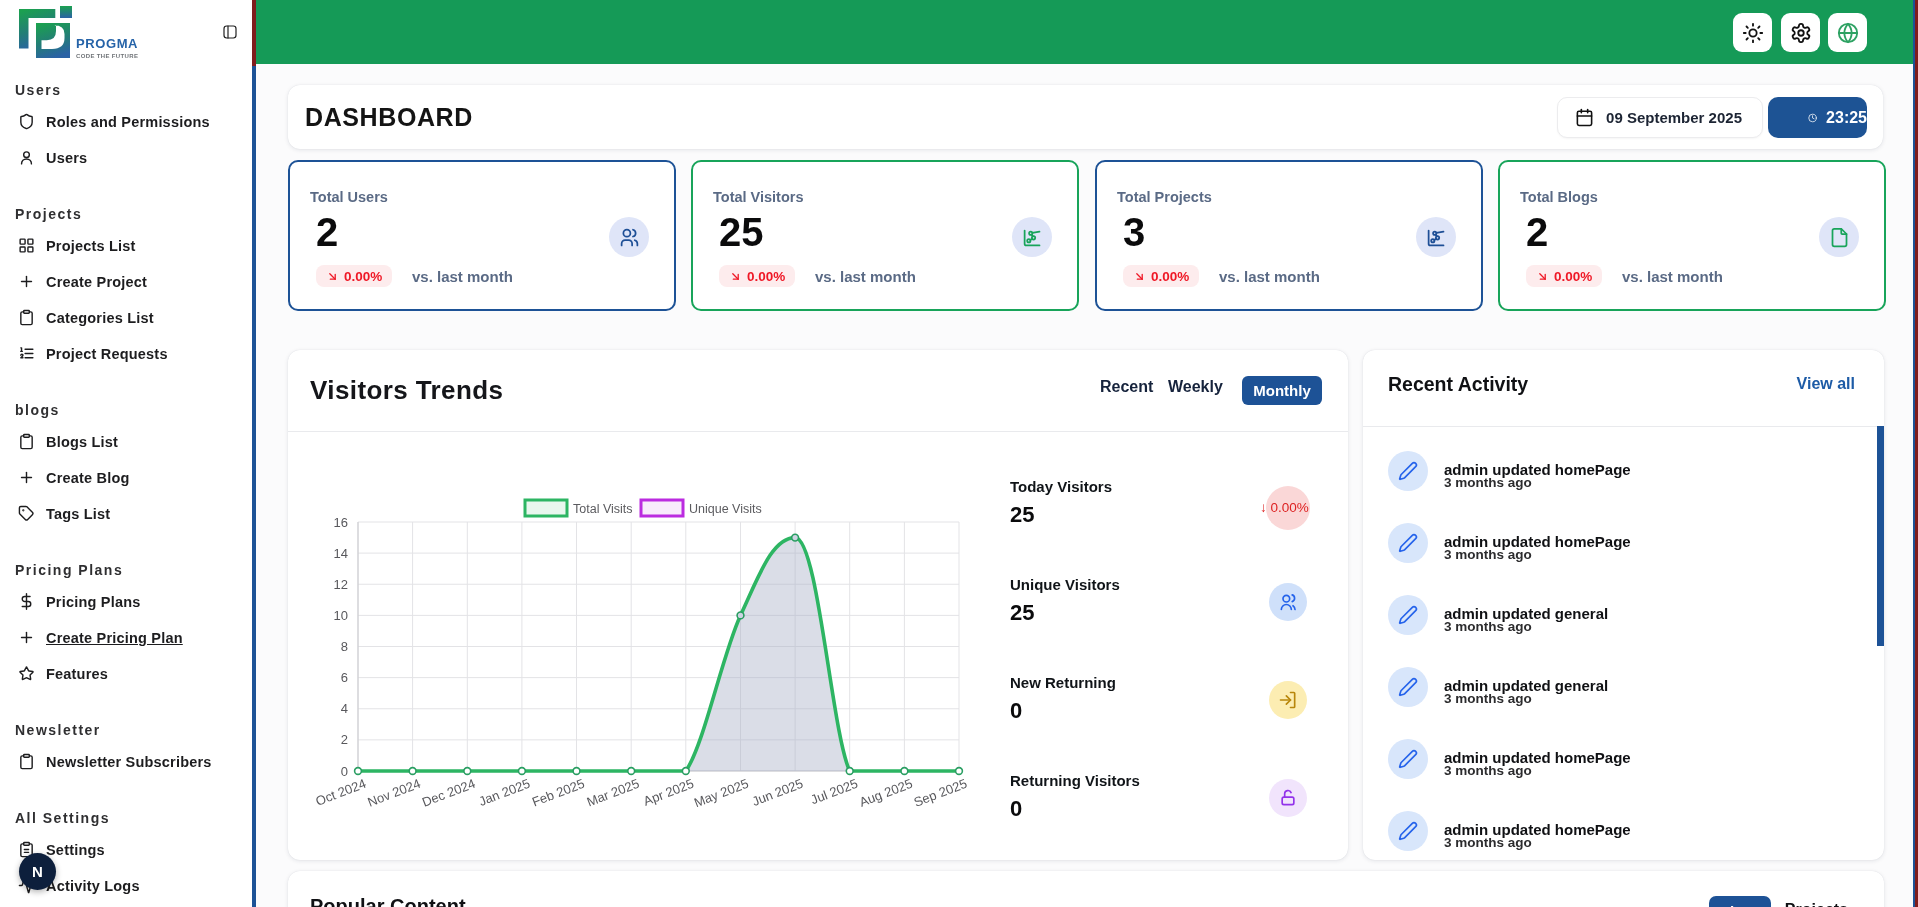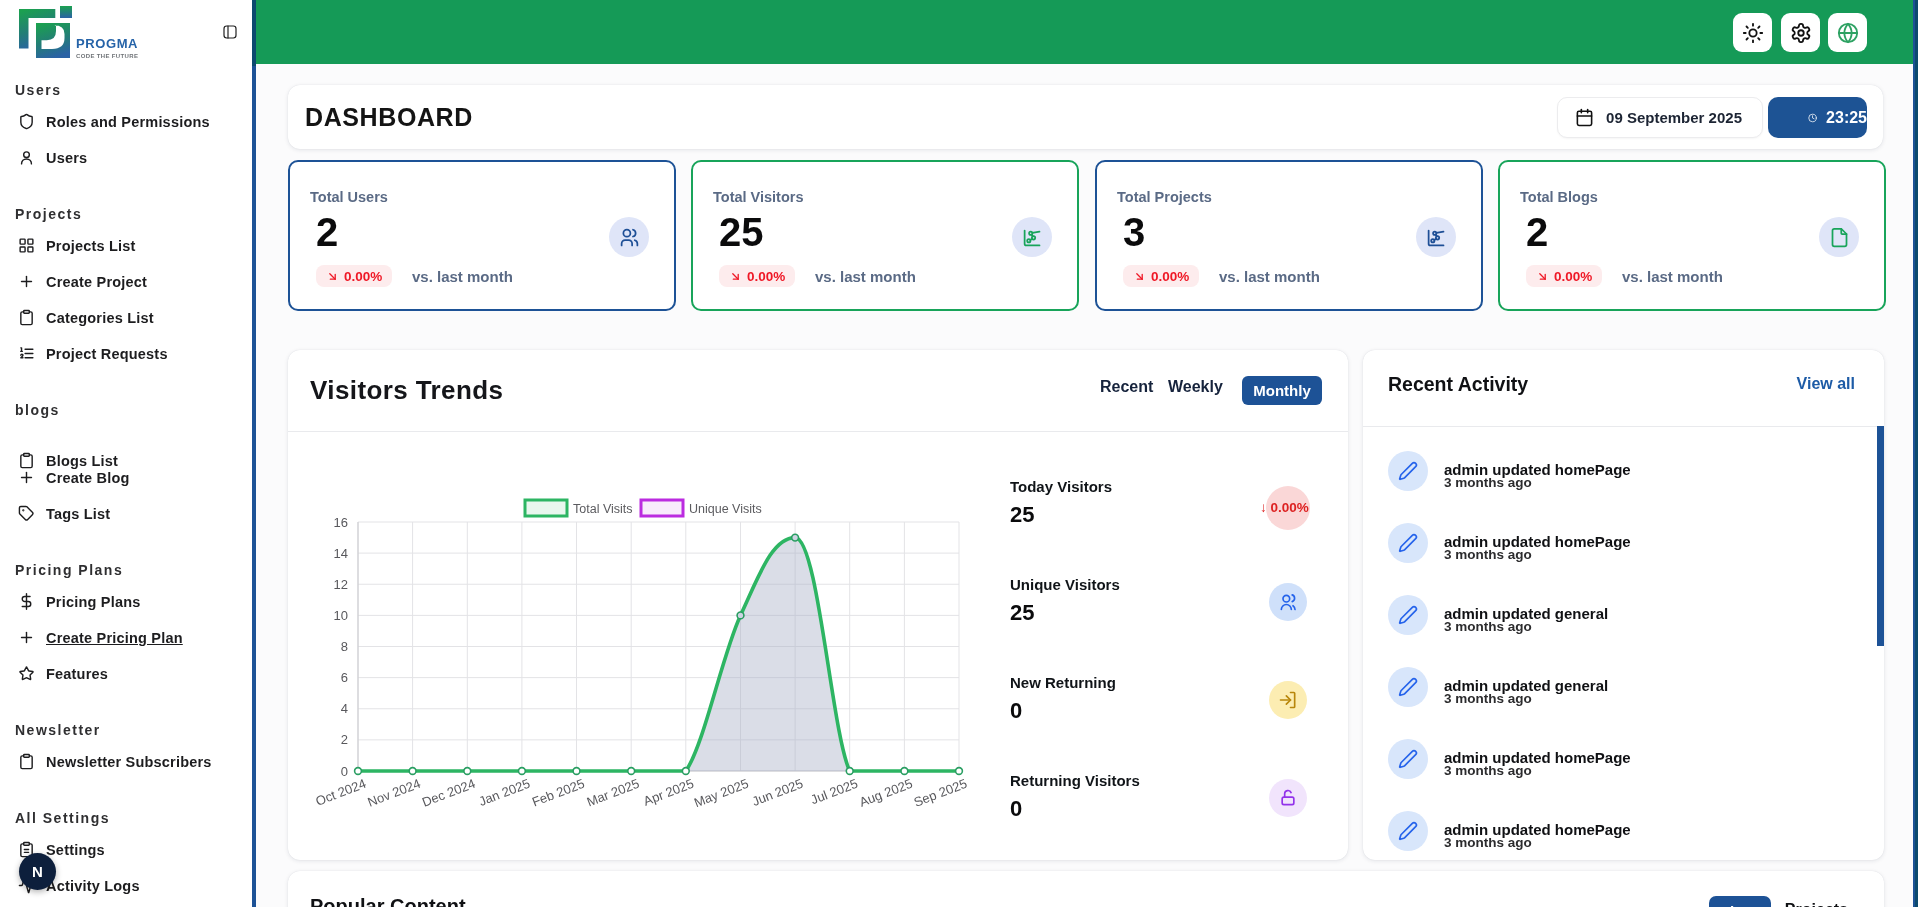--- a/index.html
+++ b/index.html
@@ -1,18 +1,18 @@
 <!DOCTYPE html>
 <html><head>
 <meta charset="utf-8">
 <style>
 * { margin:0; padding:0; box-sizing:border-box; }
 html,body { width:1918px; height:907px; overflow:hidden; font-family:"Liberation Sans", sans-serif; background:#fff; }
 .abs { position:absolute; }
-#root { position:relative; width:1918px; height:907px; background:#0c4a6e; }
+#root { position:relative; width:1918px; height:907px; background:#7f1d1d; }
 
 
 #sidebar { left:0; top:0; width:252px; height:907px; background:#fff; }
 .sb-head { font-weight:700; font-size:14px; color:#2f2f31; letter-spacing:1.5px; }
 .sb-item { position:absolute; left:18px; display:flex; align-items:center; gap:11px; font-size:14.5px; font-weight:600; color:#1d1d1f; letter-spacing:0.2px; }
 .sb-item svg { width:17px; height:17px; stroke:#1d1d1f; fill:none; stroke-width:2; stroke-linecap:round; stroke-linejoin:round; flex:0 0 auto; }
 #blueline-left { left:252px; top:66px; width:4px; height:841px; background:#1d5296; }
 #blueline-right { left:1913px; top:0; width:2px; height:907px; background:#1d5296; }
 
 
@@ -131,21 +131,21 @@
     <div class="sb-item" style="top:345px;"><svg viewBox="0 0 24 24">
           <path d="M10 6h11"></path>
           <path d="M10 12h11"></path>
           <path d="M10 18h11"></path>
           <path d="M4 4h1v5"></path>
           <path d="M4 9h2"></path>
           <path d="M4 14.5a1.5 1.5 0 1 1 3 0c0 .9-1 1.6-3 3.5h3"></path>
         </svg>Project Requests</div>
 
     <div class="abs sb-head" style="left:15px;top:402px;">blogs</div>
-    <div class="sb-item" style="top:452px;"><svg viewBox="0 0 24 24">
+    <div class="sb-item" style="top:433px;"><svg viewBox="0 0 24 24">
           <rect x="8" y="2" width="8" height="4" rx="1"></rect>
           <path d="M16 4h2a2 2 0 0 1 2 2v14a2 2 0 0 1-2 2H6a2 2 0 0 1-2-2V6a2 2 0 0 1 2-2h2"></path>
         </svg>Blogs List</div>
     <div class="sb-item" style="top:469px;"><svg viewBox="0 0 24 24">
           <path d="M5 12h14"></path>
           <path d="M12 5v14"></path>
         </svg>Create Blog</div>
     <div class="sb-item" style="top:505px;"><svg viewBox="0 0 24 24">
           <path d="M12.586 2.586A2 2 0 0 0 11.172 2H4a2 2 0 0 0-2 2v7.172a2 2 0 0 0 .586 1.414l7.71 7.71a2.41 2.41 0 0 0 3.408 0l6.58-6.58a2.41 2.41 0 0 0 0-3.408z"></path>
           <circle cx="7.5" cy="7.5" r="0.6"></circle>
@@ -373,21 +373,21 @@
       <rect x="237" y="60" width="42" height="16" fill="#e9f7ee" stroke="#2db563" stroke-width="3"></rect>
       <text x="285" y="73" font-size="12.5" fill="#5b5b5f">Total Visits</text>
       <rect x="353" y="60" width="42" height="16" fill="#f8eafc" stroke="#bb2be0" stroke-width="3"></rect>
       <text x="401" y="73" font-size="12.5" fill="#5b5b5f">Unique Visits</text>
       </svg>
       <div class="ministat" style="top:128px">
           <div class="mlbl">Today Visitors</div>
           <div class="mval">25</div>
         </div>
       <div class="abs" style="left:978px;top:136px;width:44px;height:44px;border-radius:50%;background:#fad7d7;"></div>
-      <div class="abs" style="left:972px;top:150px;font-size:13.5px;font-weight:700;color:#d22;white-space:nowrap;">↓ 0.00%</div>
+      <div class="abs" style="left:972px;top:150px;font-size:13.5px;font-weight:400;color:#d22;white-space:nowrap;">↓ 0.00%</div>
       <div class="ministat" style="top:226px">
           <div class="mlbl">Unique Visitors</div>
           <div class="mval">25</div>
         </div>
       <div class="mcirc" style="left:981px;top:233px;background:#cfe0fa">
           <svg viewBox="0 0 24 24" style="stroke:#2563eb">
             <circle cx="10" cy="8" r="4"></circle>
             <path d="M4 21c0-3.3 2.7-6 6-6s6 2.7 6 6"></path>
             <path d="M17 3.5a4.2 4.2 0 0 1 0 8"></path>
             <path d="M20.4 21a6 6 0 0 0-2.4-4.5"></path>

